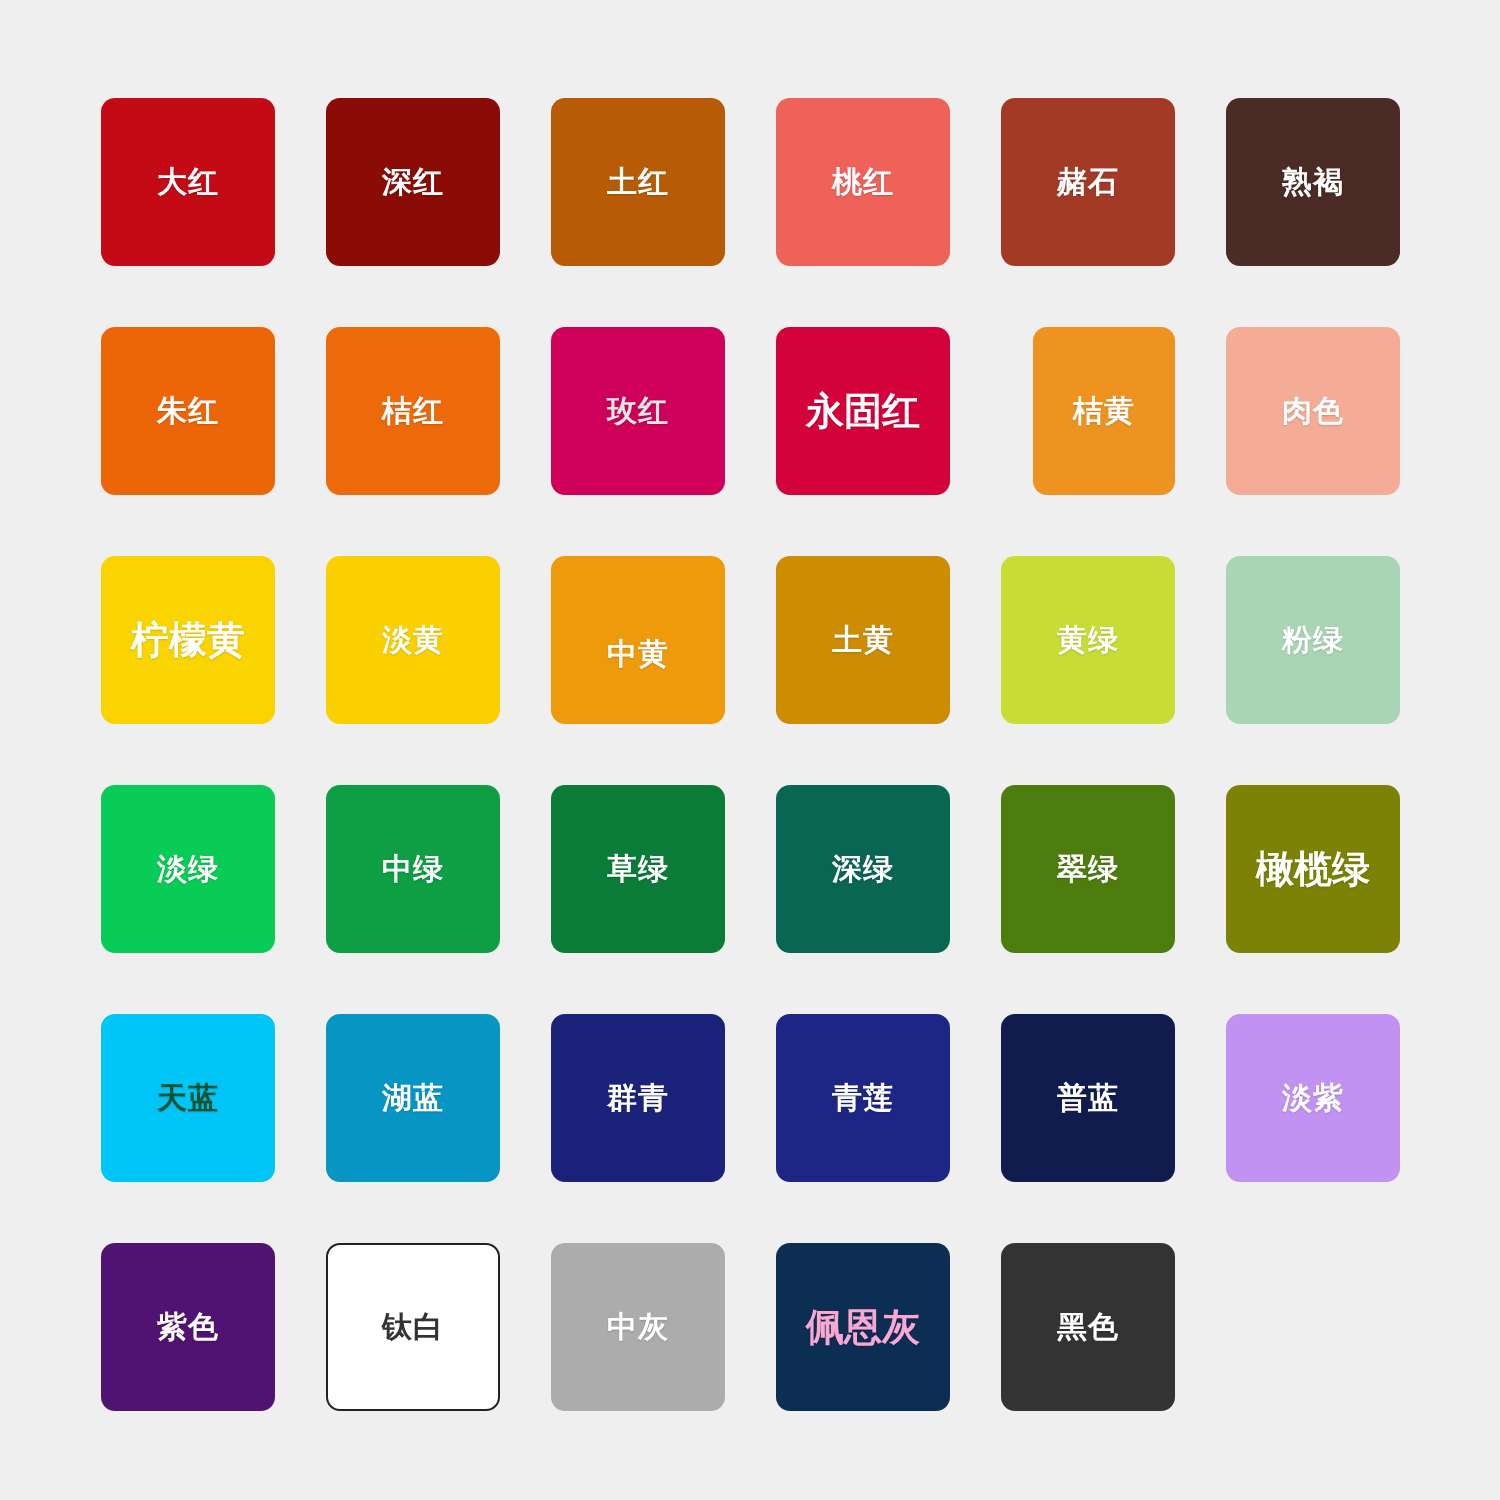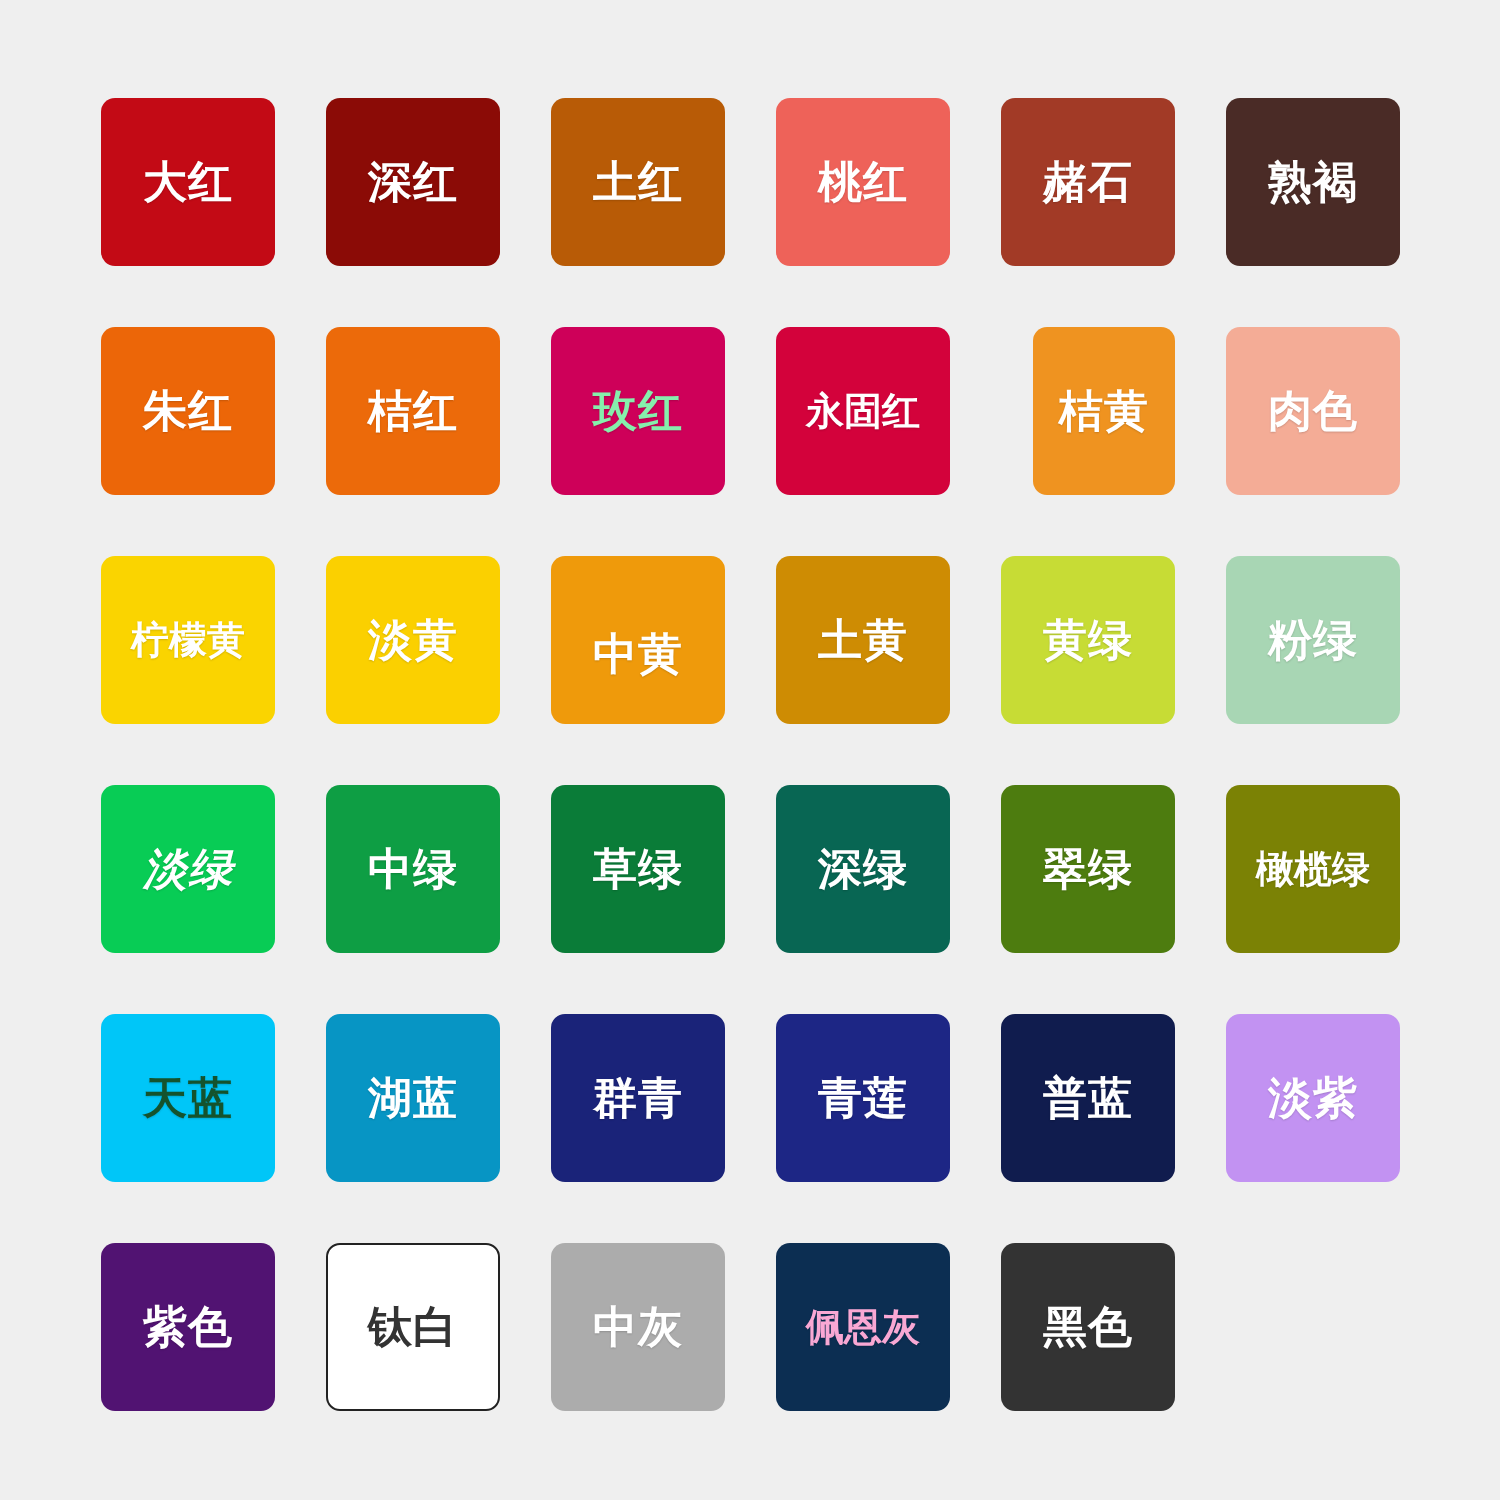--- a/index.html
+++ b/index.html
@@ -27,21 +27,21 @@
   }
   .swatch {
     border-radius: 14px;
     display: flex;
     align-items: center;
     justify-content: center;
     box-sizing: border-box;
     user-select: none;
   }
   .swatch-label {
-    font-size: 44px;
+    font-size: 30px;
     font-weight: 700;
     letter-spacing: 1px;
     line-height: 1;
     text-align: center;
     color: #ffffff;
     text-shadow: 0 1px 2px rgba(0,0,0,0.16);
     white-space: nowrap;
   }
   .swatch.outlined {
     border: 2px solid #222222;
@@ -77,21 +77,21 @@
     <div class="swatch" style="background: rgb(74, 43, 38);">
       <span class="swatch-label" style="color: rgb(255, 255, 255);">熟褐</span>
     </div>
     <div class="swatch" style="background: rgb(236, 102, 8);">
       <span class="swatch-label" style="color: rgb(255, 255, 255);">朱红</span>
     </div>
     <div class="swatch" style="background: rgb(236, 106, 10);">
       <span class="swatch-label" style="color: rgb(255, 255, 255);">桔红</span>
     </div>
     <div class="swatch" style="background: rgb(206, 0, 89);">
-      <span class="swatch-label" style="color: #86efac;">玫红</span>
+      <span class="swatch-label" style="color: #e5e5e5;">玫红</span>
     </div>
     <div class="swatch long-label" style="background: rgb(211, 2, 59);">
       <span class="swatch-label" style="color: rgb(255, 255, 255);">永固红</span>
     </div>
     <div class="swatch" style="background: rgb(239, 147, 32); margin-left: 32px;">
       <span class="swatch-label" style="color: rgb(255, 255, 255);">桔黄</span>
     </div>
     <div class="swatch" style="background: rgb(244, 172, 150);">
       <span class="swatch-label" style="color: rgb(255, 255, 255);">肉色</span>
     </div>
@@ -107,21 +107,21 @@
     <div class="swatch" style="background: rgb(206, 140, 3);">
       <span class="swatch-label" style="color: rgb(255, 255, 255);">土黄</span>
     </div>
     <div class="swatch" style="background: rgb(199, 220, 53);">
       <span class="swatch-label" style="color: rgb(255, 255, 255);">黄绿</span>
     </div>
     <div class="swatch" style="background: rgb(168, 214, 180);">
       <span class="swatch-label" style="color: rgb(255, 255, 255);">粉绿</span>
     </div>
     <div class="swatch" style="background: rgb(8, 204, 85);">
-      <span class="swatch-label" style="color: rgb(255, 255, 255); font-style: italic;">淡绿</span>
+      <span class="swatch-label" style="color: rgb(255, 255, 255);">淡绿</span>
     </div>
     <div class="swatch" style="background: rgb(14, 158, 68);">
       <span class="swatch-label" style="color: rgb(255, 255, 255);">中绿</span>
     </div>
     <div class="swatch" style="background: rgb(10, 124, 56);">
       <span class="swatch-label" style="color: rgb(255, 255, 255);">草绿</span>
     </div>
     <div class="swatch" style="background: rgb(8, 102, 83);">
       <span class="swatch-label" style="color: rgb(255, 255, 255);">深绿</span>
     </div>

